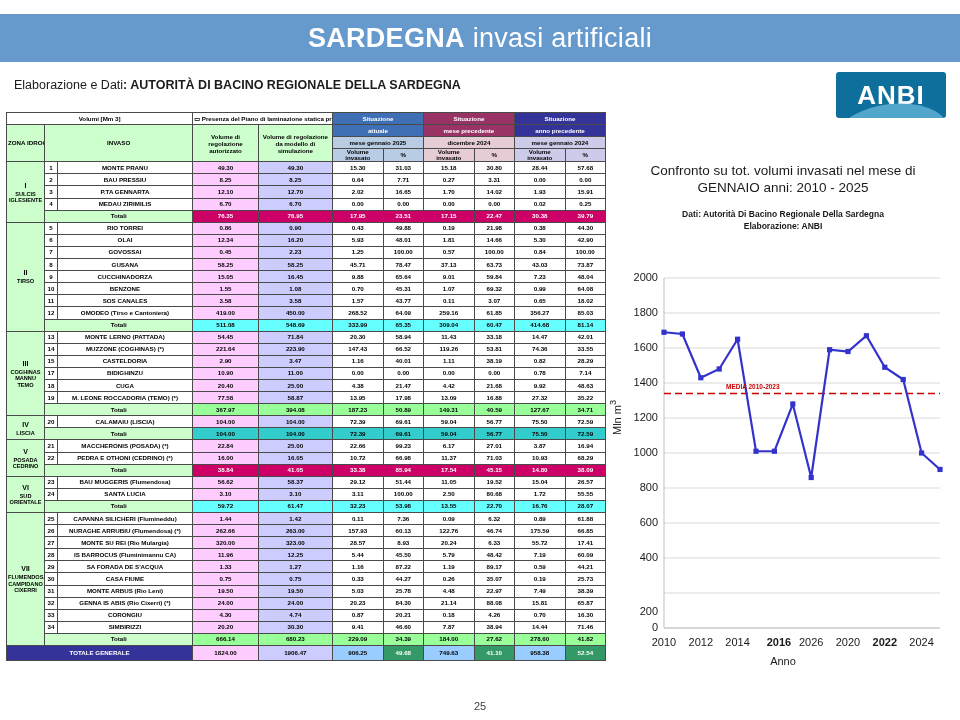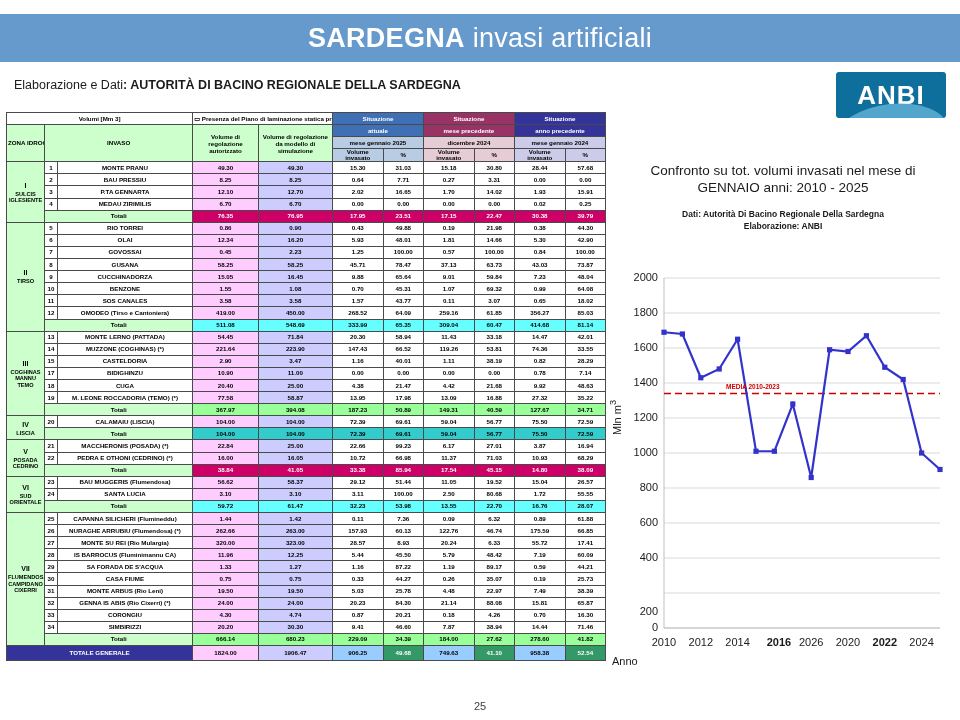--- a/index.html
+++ b/index.html
@@ -109,21 +109,21 @@
   }
   .chart-area{
     position:absolute;left:0;top:120px;width:342px;height:400px;
   }
   .ylabel{
     position:absolute;left:-4px;top:165px;
     transform:rotate(-90deg);transform-origin:left top;
     font-size:11px;color:#1b1b1b;white-space:nowrap;
   }
   .xlabel{
-    position:absolute;left:0;top:385px;width:342px;
+    position:absolute;left:0;top:385px;width:342px;text-align:center;
     font-size:11px;color:#1b1b1b;
   }
   .ytick{
     position:absolute;right:0;font-size:11px;color:#1b1b1b;text-align:right;
     width:40px;transform:translateY(-7px);
   }
   .xtick{
     position:absolute;font-size:11px;color:#1b1b1b;text-align:center;
     width:34px;transform:translateX(-17px);
   }

